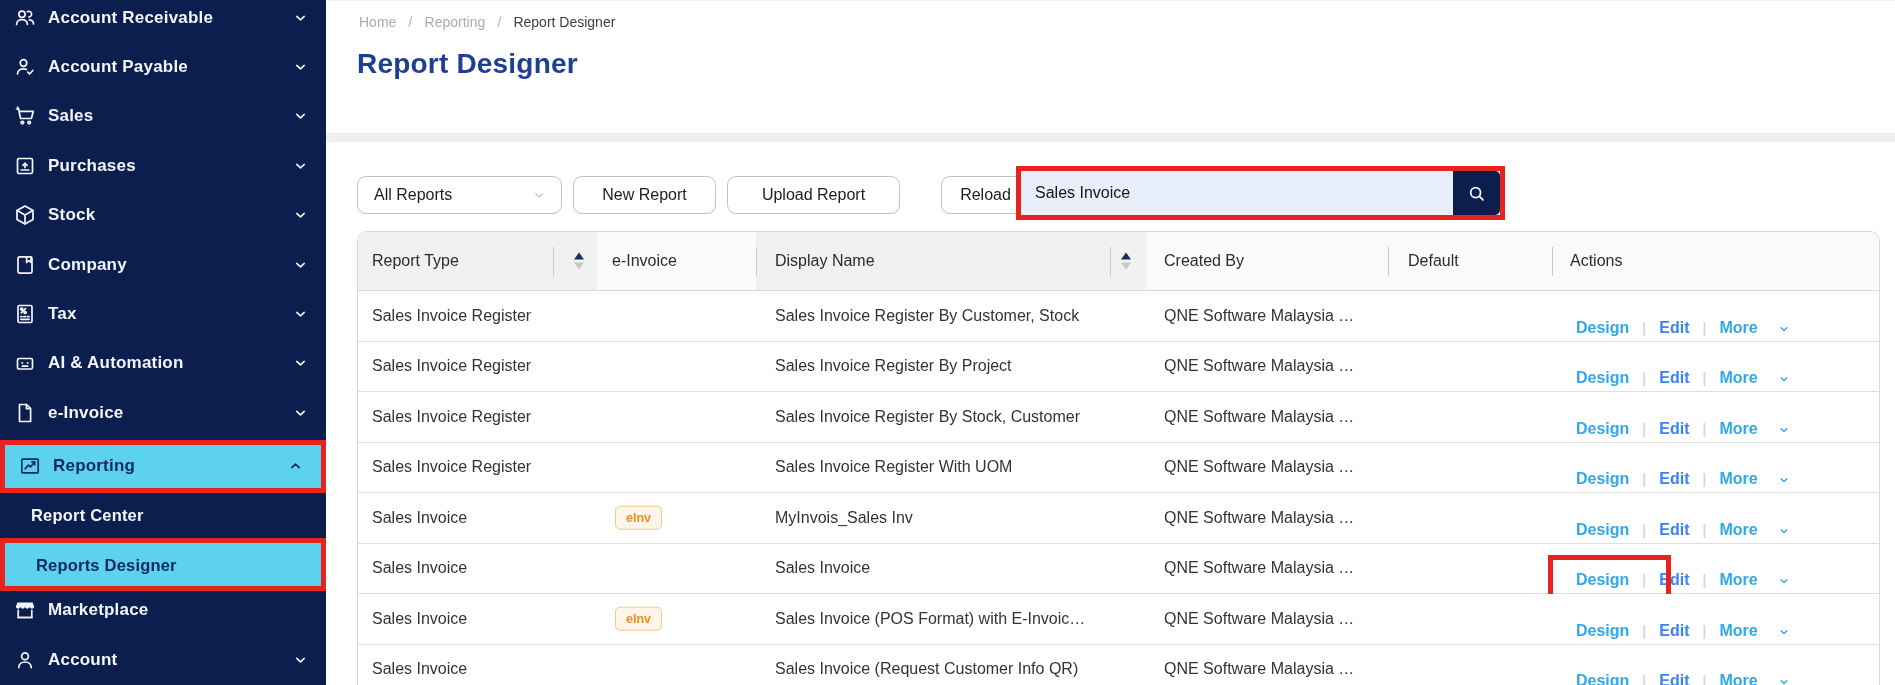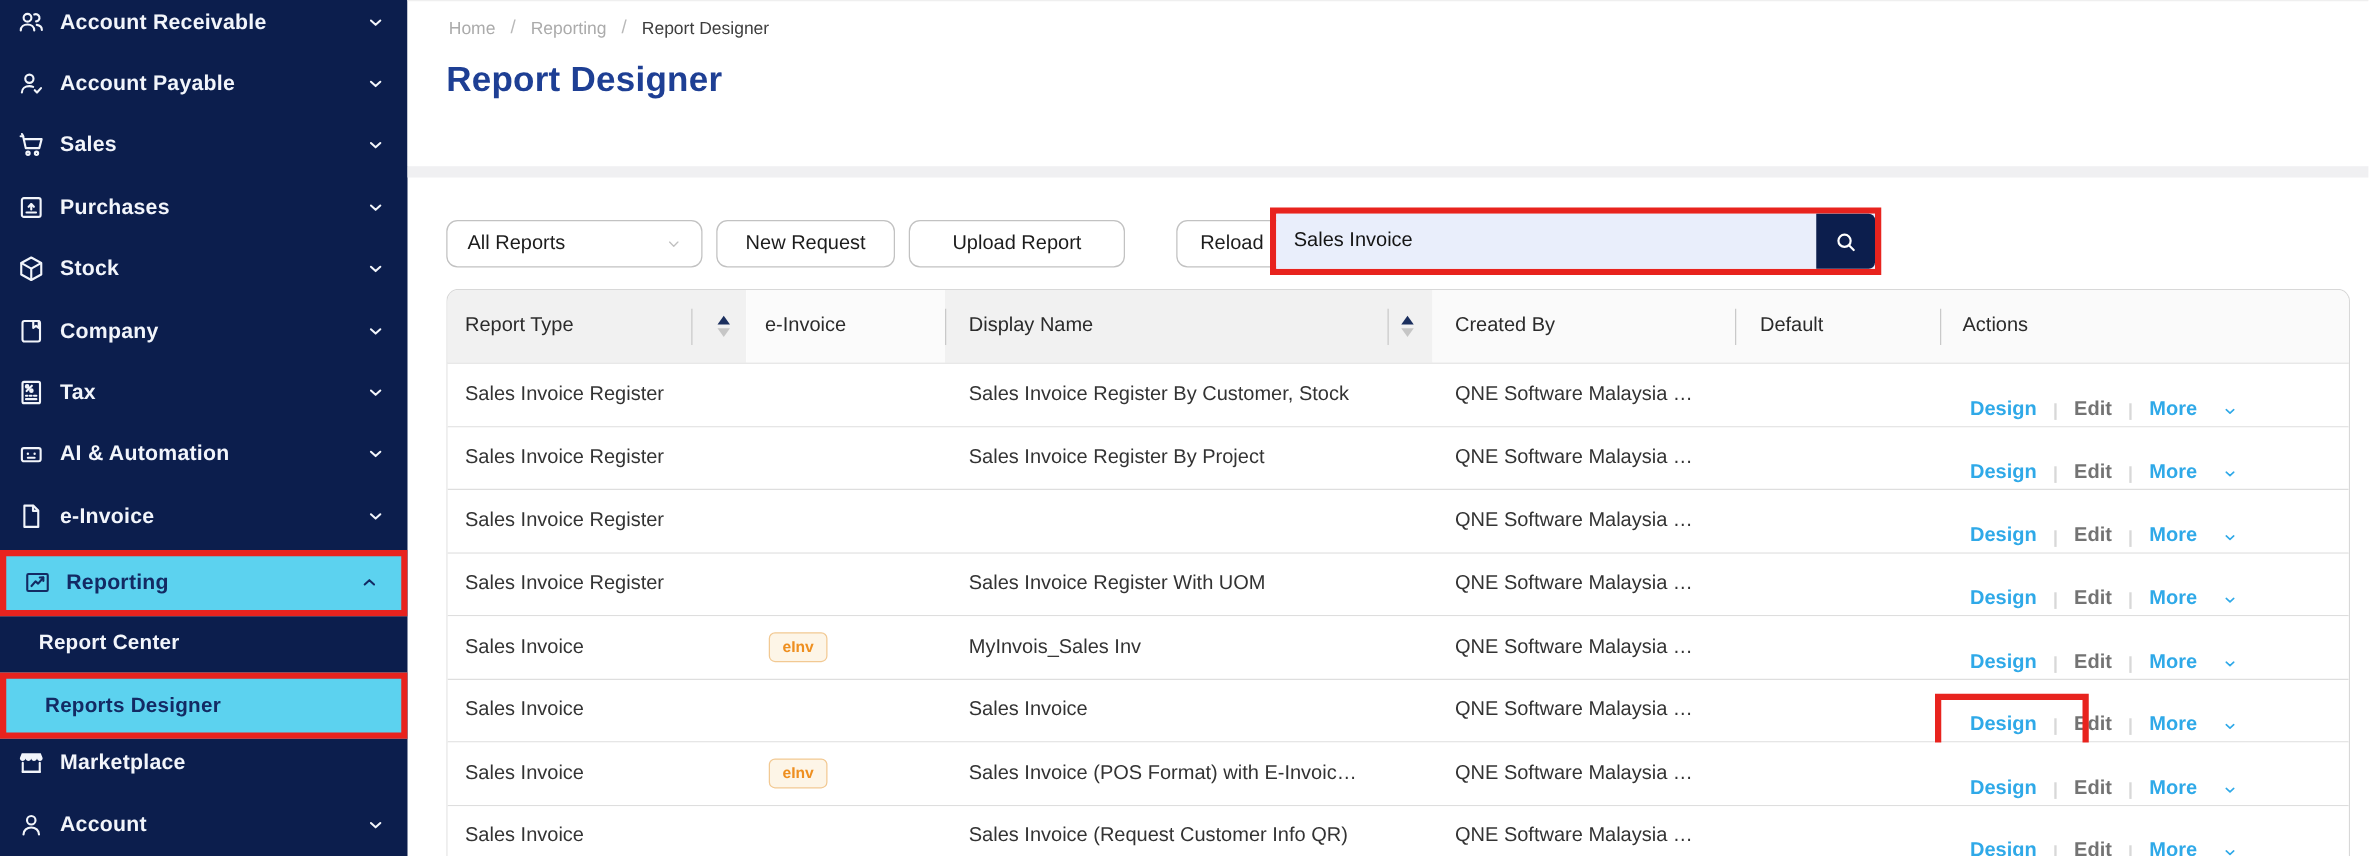--- a/index.html
+++ b/index.html
@@ -69,21 +69,21 @@
   .c-type { left:14px; }
   .c-display { left:417px; }
   .c-created { left:806px; }
   .badge { position:absolute; left:257px; top:50%; transform:translateY(-50%);
     background:#FDF5E7; border:1px solid #F2C993; color:#EE8F20; font-size:12.5px; font-weight:600;
     padding:5px 10px; border-radius:5px; line-height:1; }
   .actions { position:absolute; left:1218px; top:50%; transform:translateY(-50%);
     display:flex; align-items:center; gap:13px; font-size:16px; font-weight:700;margin-top:12px; }
   .actions a { text-decoration:none; cursor:pointer; }
   .design { color:#2FA9E8; }
-  .edit { color:#737373; cursor:default; }
+  .edit { color:#3b82f6; cursor:default; }
   .more { color:#2FA9E8; display:flex; align-items:center; gap:20px; }
   .more svg { width:12px; height:12px; margin-top:2px; }
   .asep { color:#D8D8D8; font-size:14px; }
   .design-wrap { position:relative; display:inline-flex; }
   .design-wrap.annotated::after { content:''; position:absolute; left:-28px; top:-16px; width:113px; height:46px;
     border:5px solid #E8231E; pointer-events:none; }
 </style>
 </head>
 <body>
 
@@ -295,21 +295,21 @@
   <div class="band"></div>
 
   <div class="tool filter-select">
     <span>All Reports</span>
     <span class="sel-chevron">
       <svg viewBox="0 0 24 24" fill="none" stroke="#C0C0C0" stroke-width="1.6" stroke-linecap="round" stroke-linejoin="round">
           <path d="M7 10l5 5 5-5"></path>
         </svg>
     </span>
   </div>
-  <button class="tool btn-new">New Request</button>
+  <button class="tool btn-new">New Report</button>
   <button class="tool btn-upload">Upload Report</button>
   <button class="tool btn-reload">Reload</button>
 
   <div class="search-annotation">
     <div class="search-inner">
       <input class="search-input" type="text" value="Sales Invoice" style="">
       <button class="search-btn">
         <svg viewBox="0 0 24 24" fill="none" stroke="#ffffff" stroke-width="2" stroke-linecap="round">
             <circle cx="11" cy="11" r="5.6"></circle>
             <path d="M15.3 15.3L19.4 19.4"></path>
@@ -384,20 +384,21 @@
         <span>More</span>
         <svg viewBox="0 0 24 24" fill="none" stroke="currentColor" stroke-width="2.6" stroke-linecap="round" stroke-linejoin="round">
                 <path d="M6 9.5l6 5.5 6-5.5"></path>
               </svg>
       </a>
     </span>
   </div>
         <div class="trow">
     <span class="cell c-type">Sales Invoice Register</span>
 
+    <span class="cell c-display">Sales Invoice Register By Stock, Customer</span>
     <span class="cell c-created">QNE Software Malaysia …</span>
     <span class="actions">
       <span class="design-wrap">
         <a class="design">Design</a>
       </span>
       <span class="asep">|</span>
       <a class="edit">Edit</a>
       <span class="asep">|</span>
       <a class="more">
         <span>More</span>

